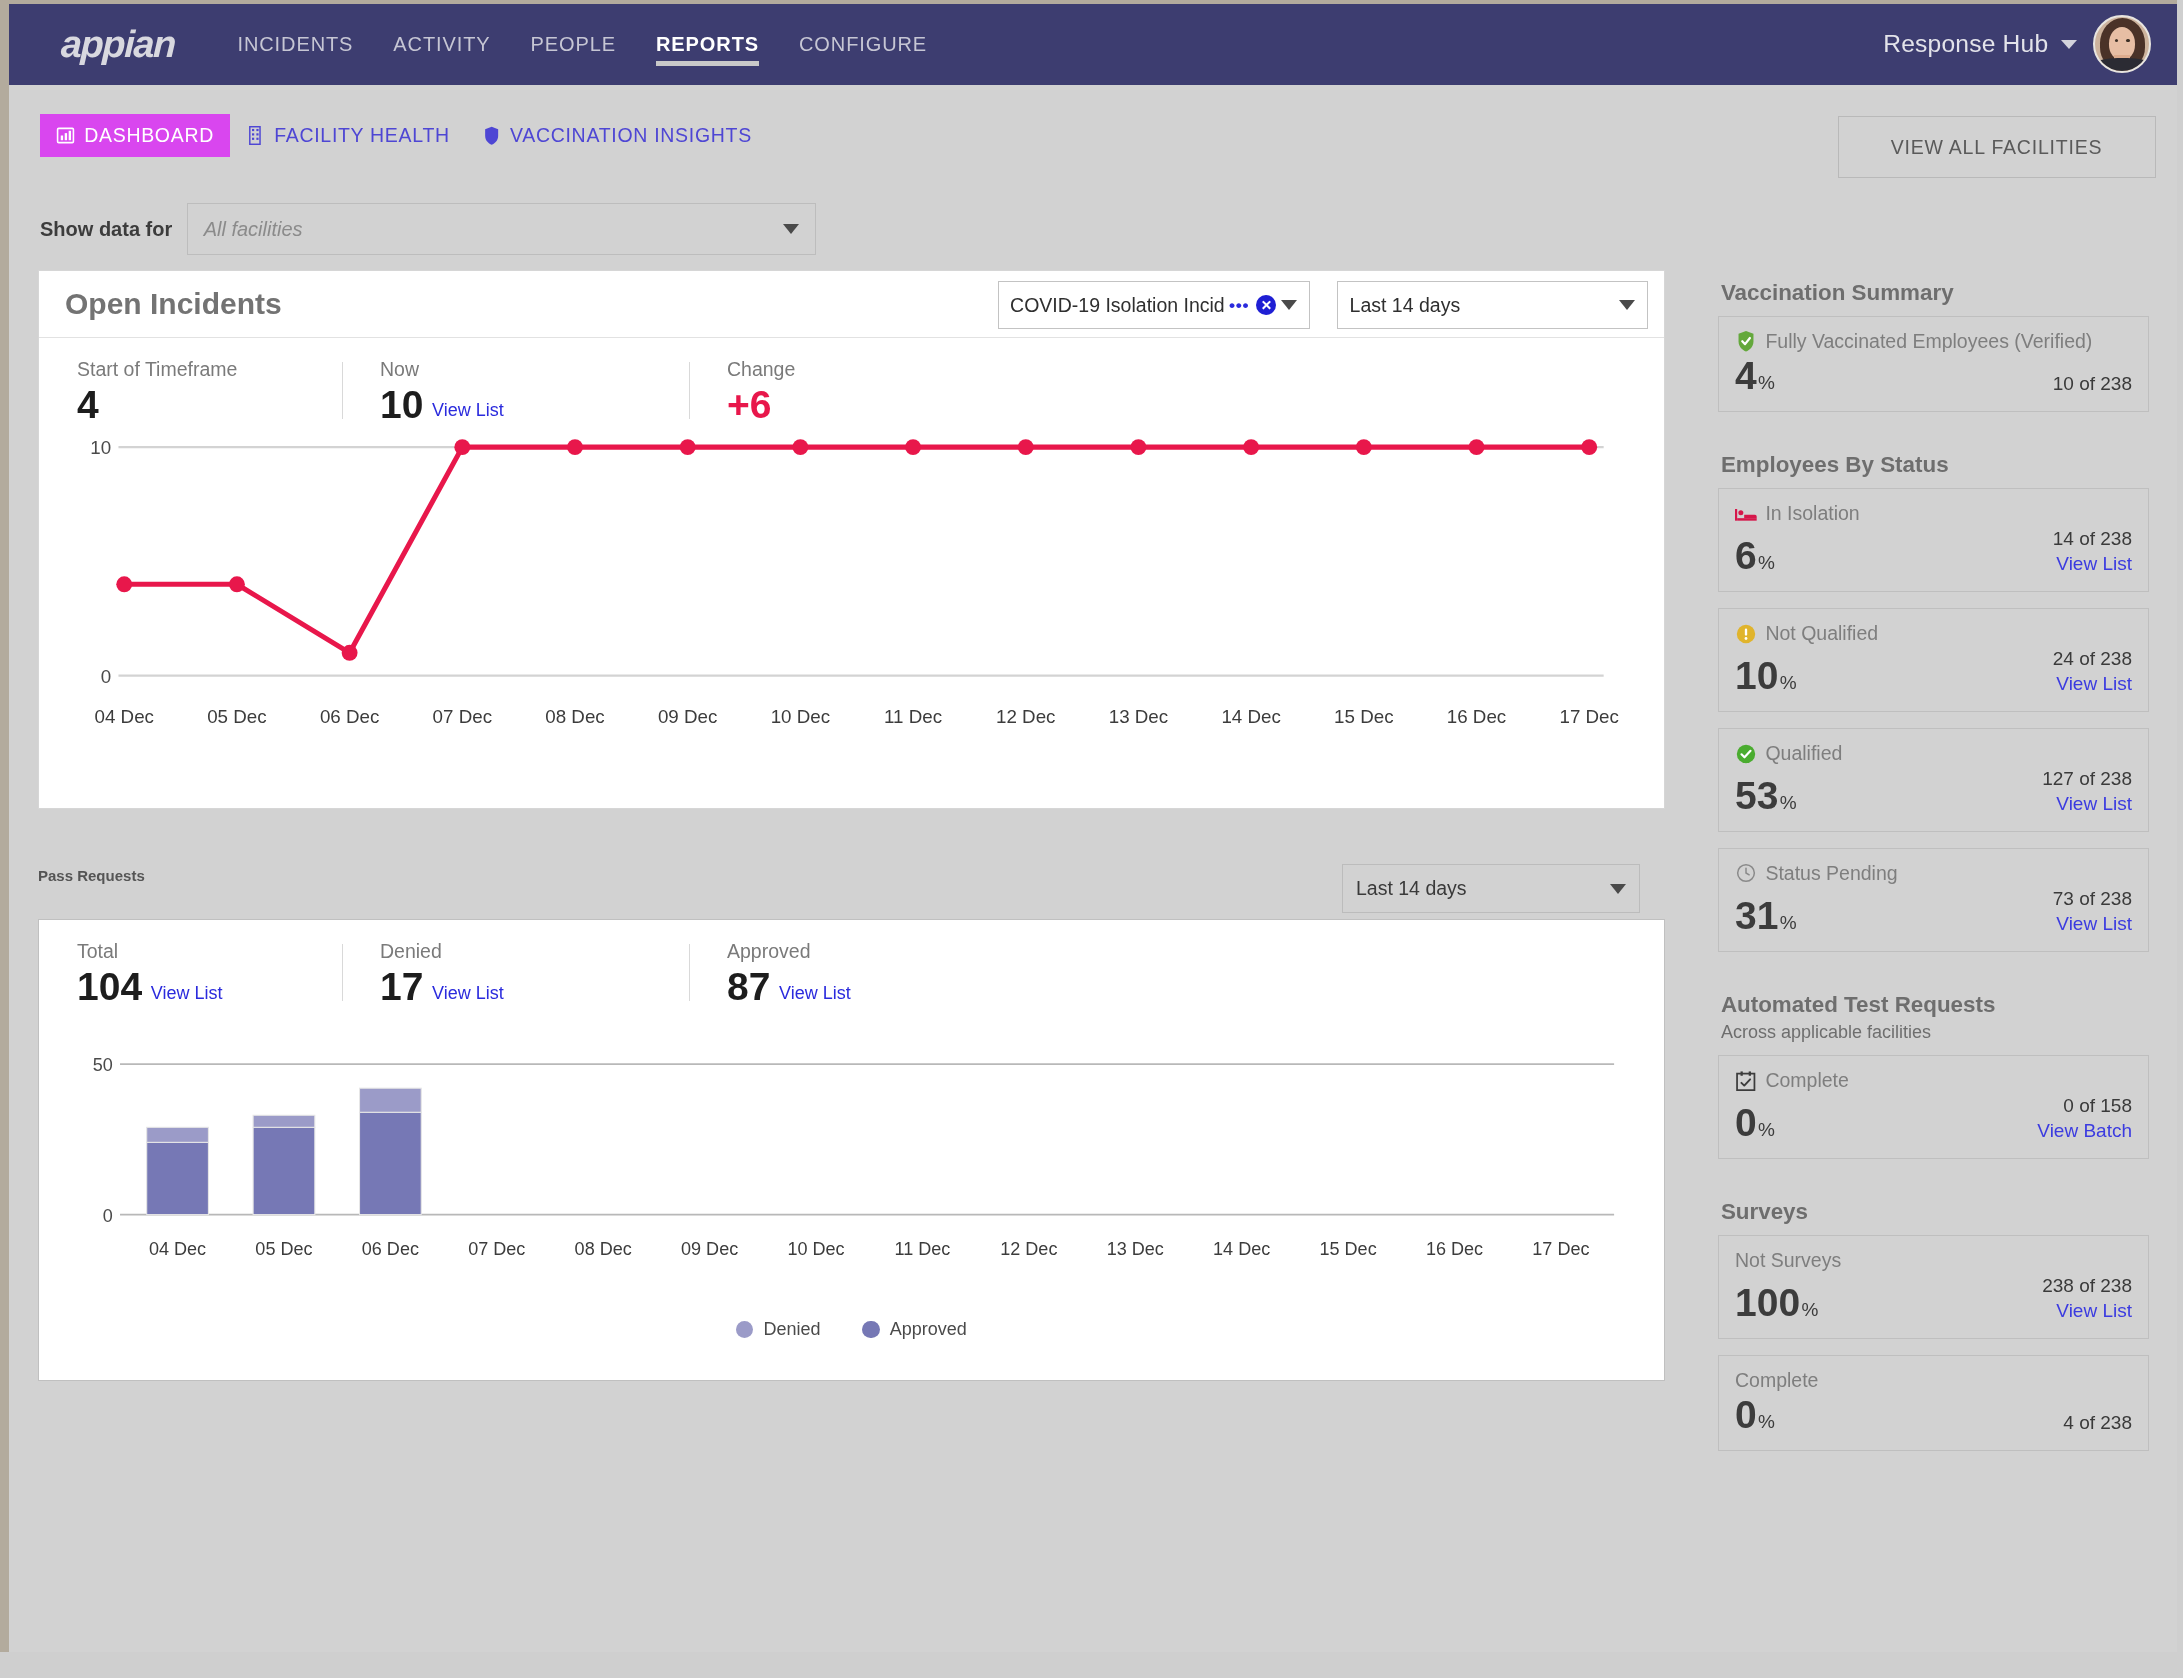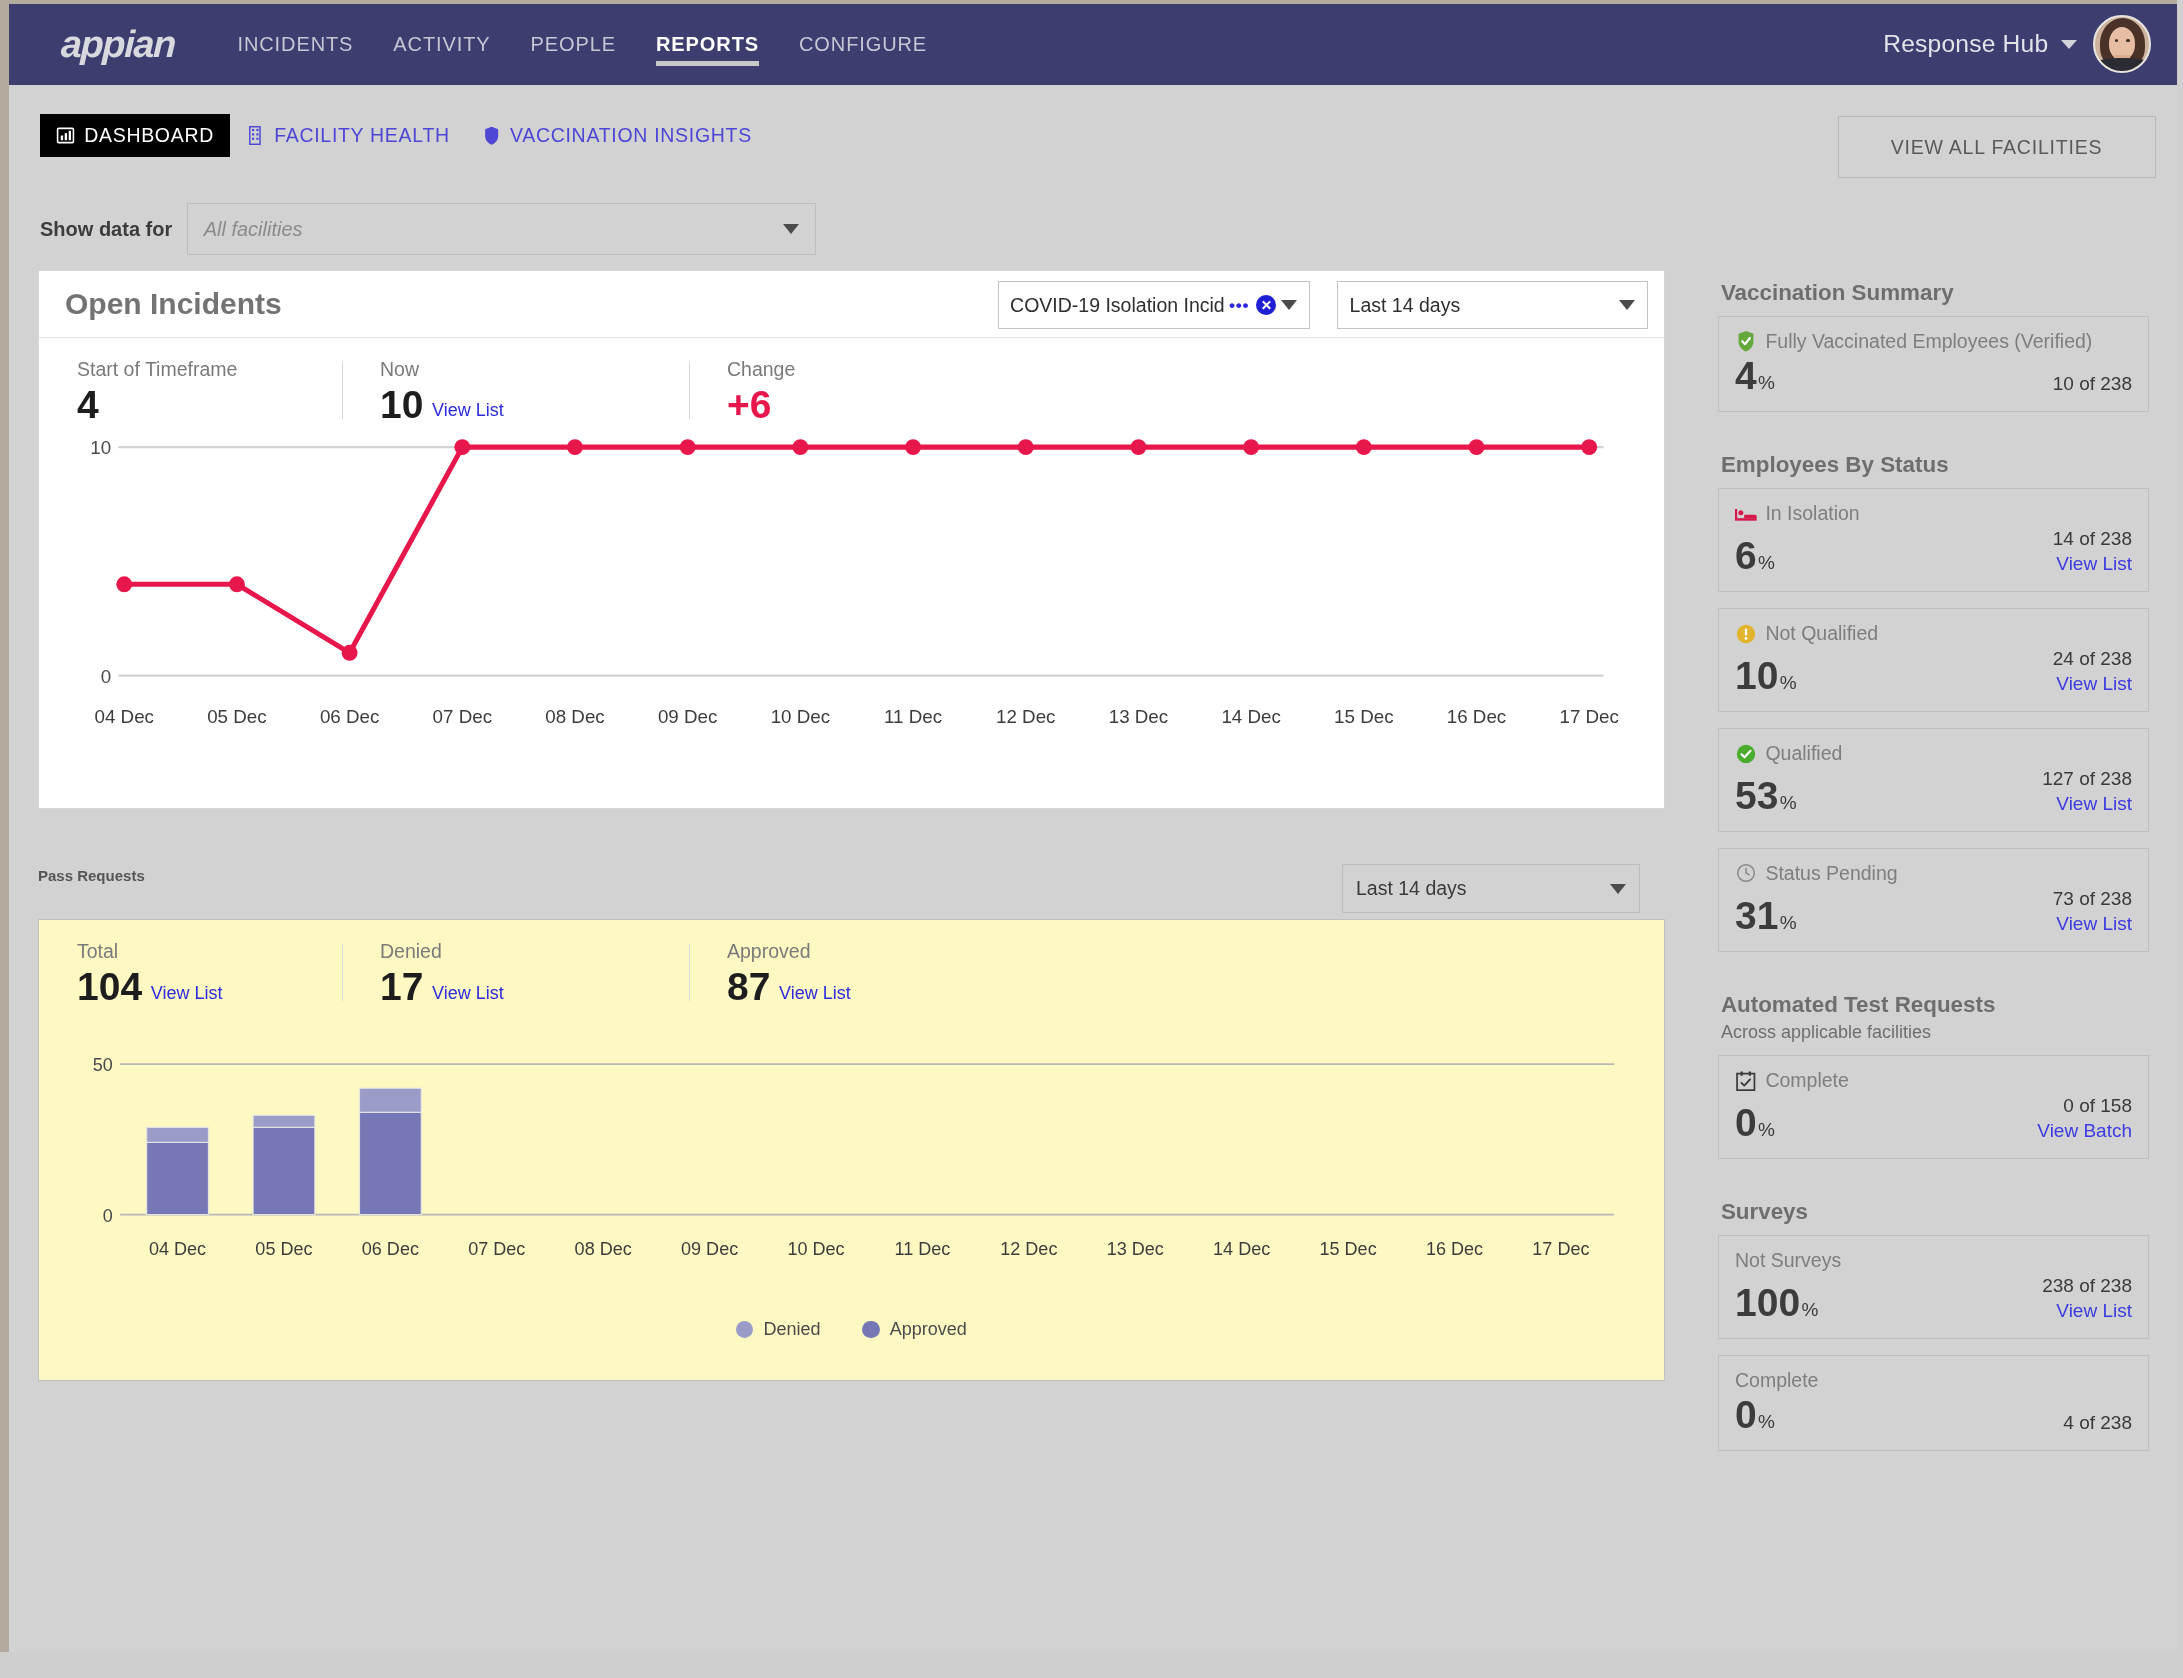--- a/index.html
+++ b/index.html
@@ -59,21 +59,21 @@
   .avatar .eyeL, .avatar .eyeR { position:absolute; top:21.7px; width:3.6px; height:3.6px;
                     background:#3d3026; border-radius:50%; }
   .avatar .eyeL { left:19.5px; } .avatar .eyeR { left:31px; }
 
   
   .tabrow { position:absolute; left:40px; top:114px; display:flex; align-items:center; gap:0; }
   .tab {
     display:flex; align-items:center; gap:8.7px; font-size:19.5px; letter-spacing:0.7px;
     padding:10px 16px; cursor:pointer; color:#4e46d4; font-weight:400;
   }
-  .tab.active { background:#000000; color:#ffffff; }
+  .tab.active { background:#d946ef; color:#ffffff; }
   .tab-ico { width:19.5px; height:19.5px; display:inline-flex; align-items:center; justify-content:center; }
 
   .viewallbtn {
     position:absolute; right:27.5px; top:116px; width:318px; height:62px;
     border:1.4px solid #b9b9b9; background:#d2d2d2; color:#5a5a5a;
     font-size:19.5px; letter-spacing:0.8px; display:flex; align-items:center; justify-content:center;
     cursor:pointer;
   }
 
   
@@ -122,21 +122,21 @@
   
   .linechart { position:absolute; left:26px; top:166px; width:1582px; height:311px; }
 
   
   .pr-title { position:absolute; left:38px; top:867px; font-size:15px; font-weight:700; color:#555; }
   .pr-select { position:absolute; left:1342px; top:864px; width:298px; height:49px;
     border:0.7px solid #bcbcbc; background:#d2d2d2; display:flex; align-items:center;
     padding:0 13px; font-size:19.5px; color:#3a3a3a; cursor:pointer; }
   .pr-card {
     position:absolute; left:38px; top:919px; width:1627px; height:462px;
-    background:#fef9c3; border:0.7px solid #c0c0c0;
+    background:#ffffff; border:0.7px solid #c0c0c0;
   }
   .pr-kpis { display:flex; padding:20px 0 0 0; }
 
   .barchart { position:absolute; left:29px; top:134px; width:1575px; height:217px; }
   .visitdate { position:absolute; left:0; right:0; top:361px; text-align:center;
     font-size:18px; font-weight:700; color:#4a4a4a; }
   .legend { position:absolute; left:0; right:0; top:399px; display:flex; justify-content:center; gap:42px; }
   .legend-item { display:flex; align-items:center; gap:10px; font-size:18px; color:#4a4a4a; }
   .legend-dot { width:17.3px;height:17.3px;border-radius:50%; }
 

